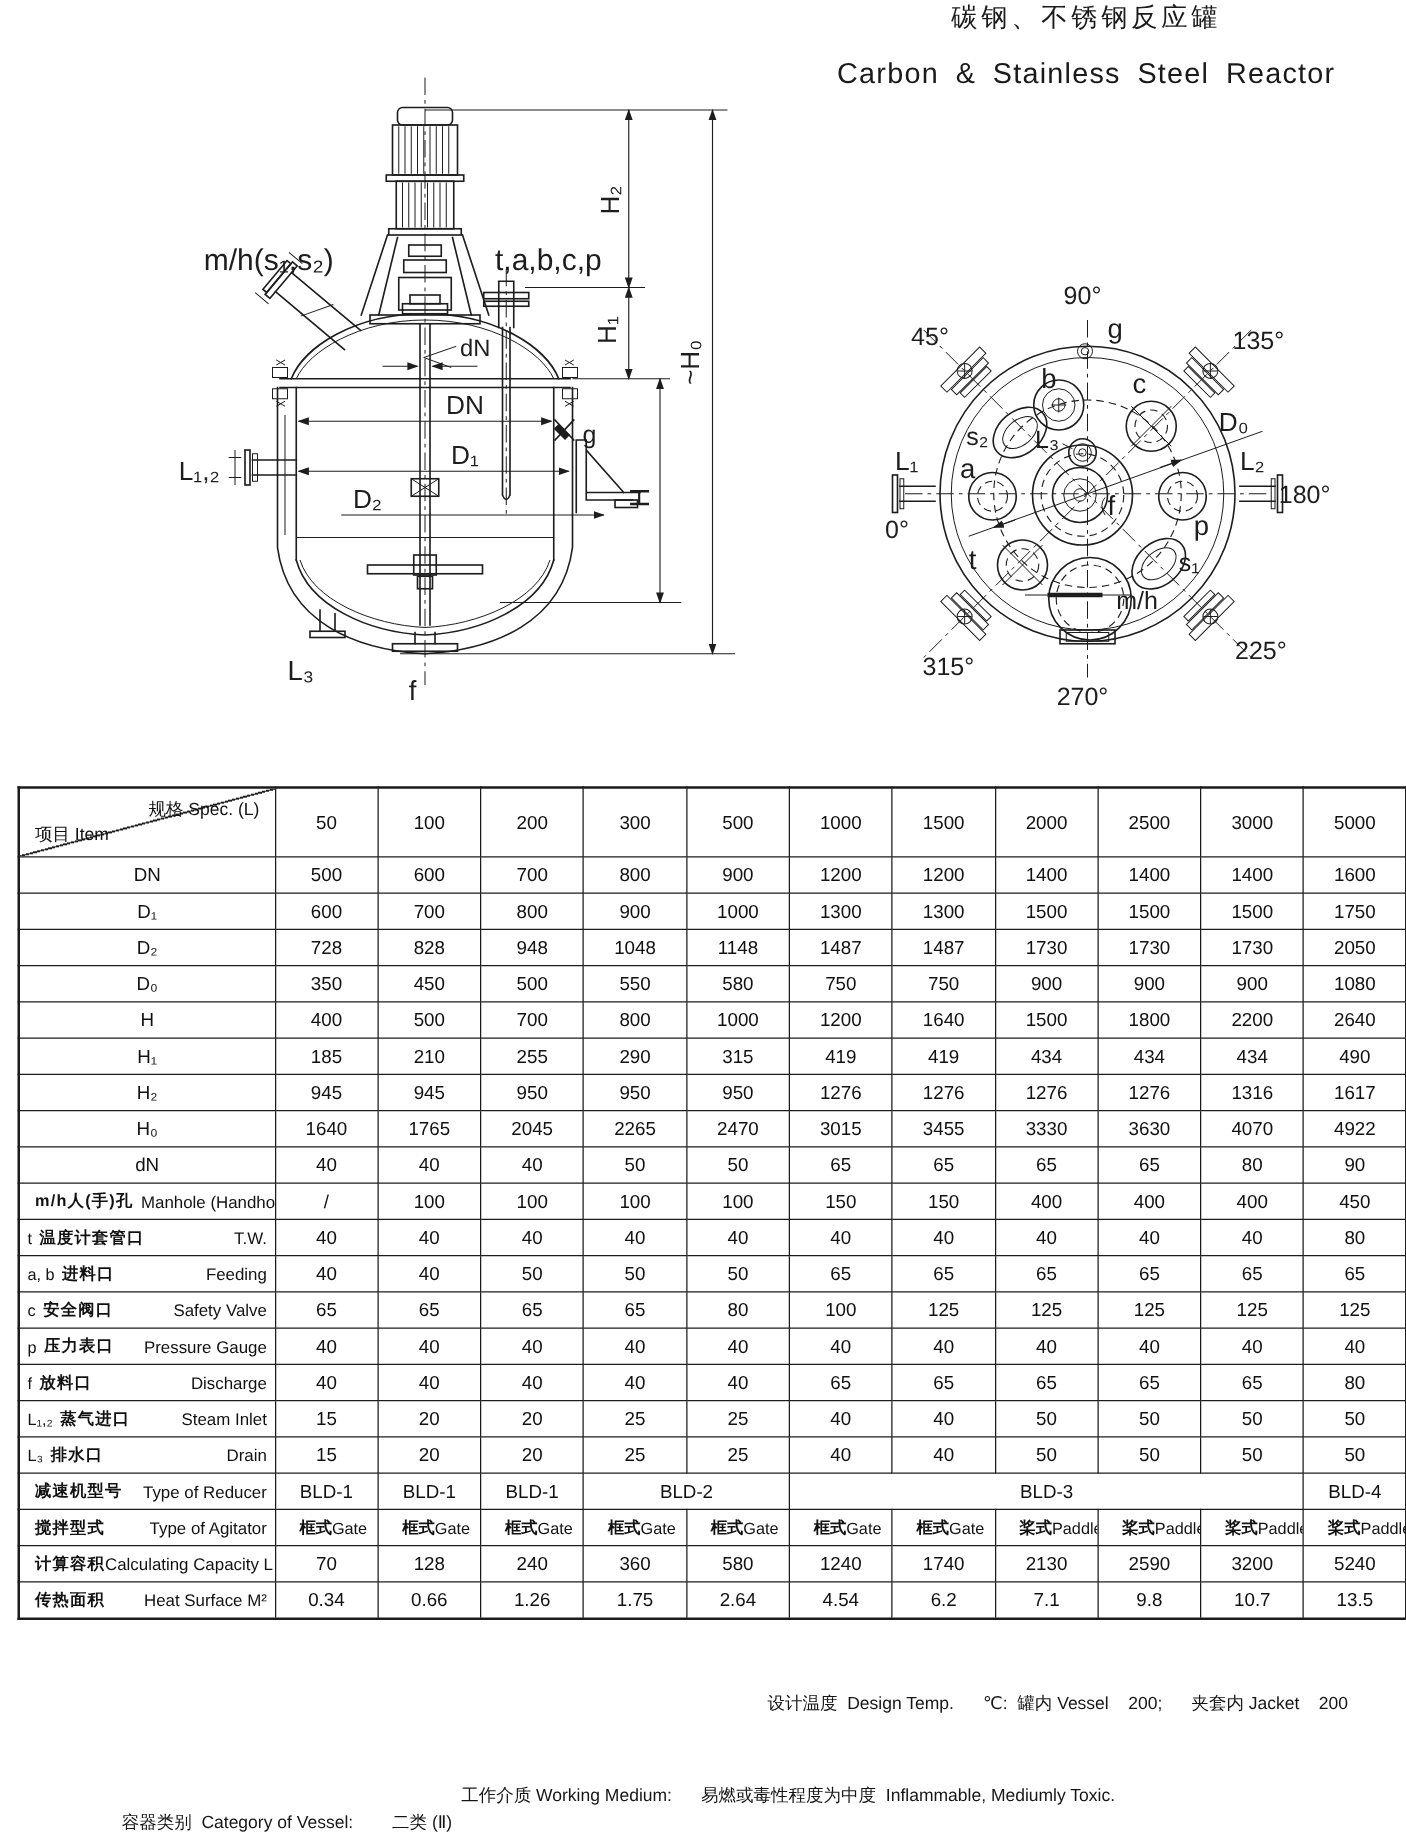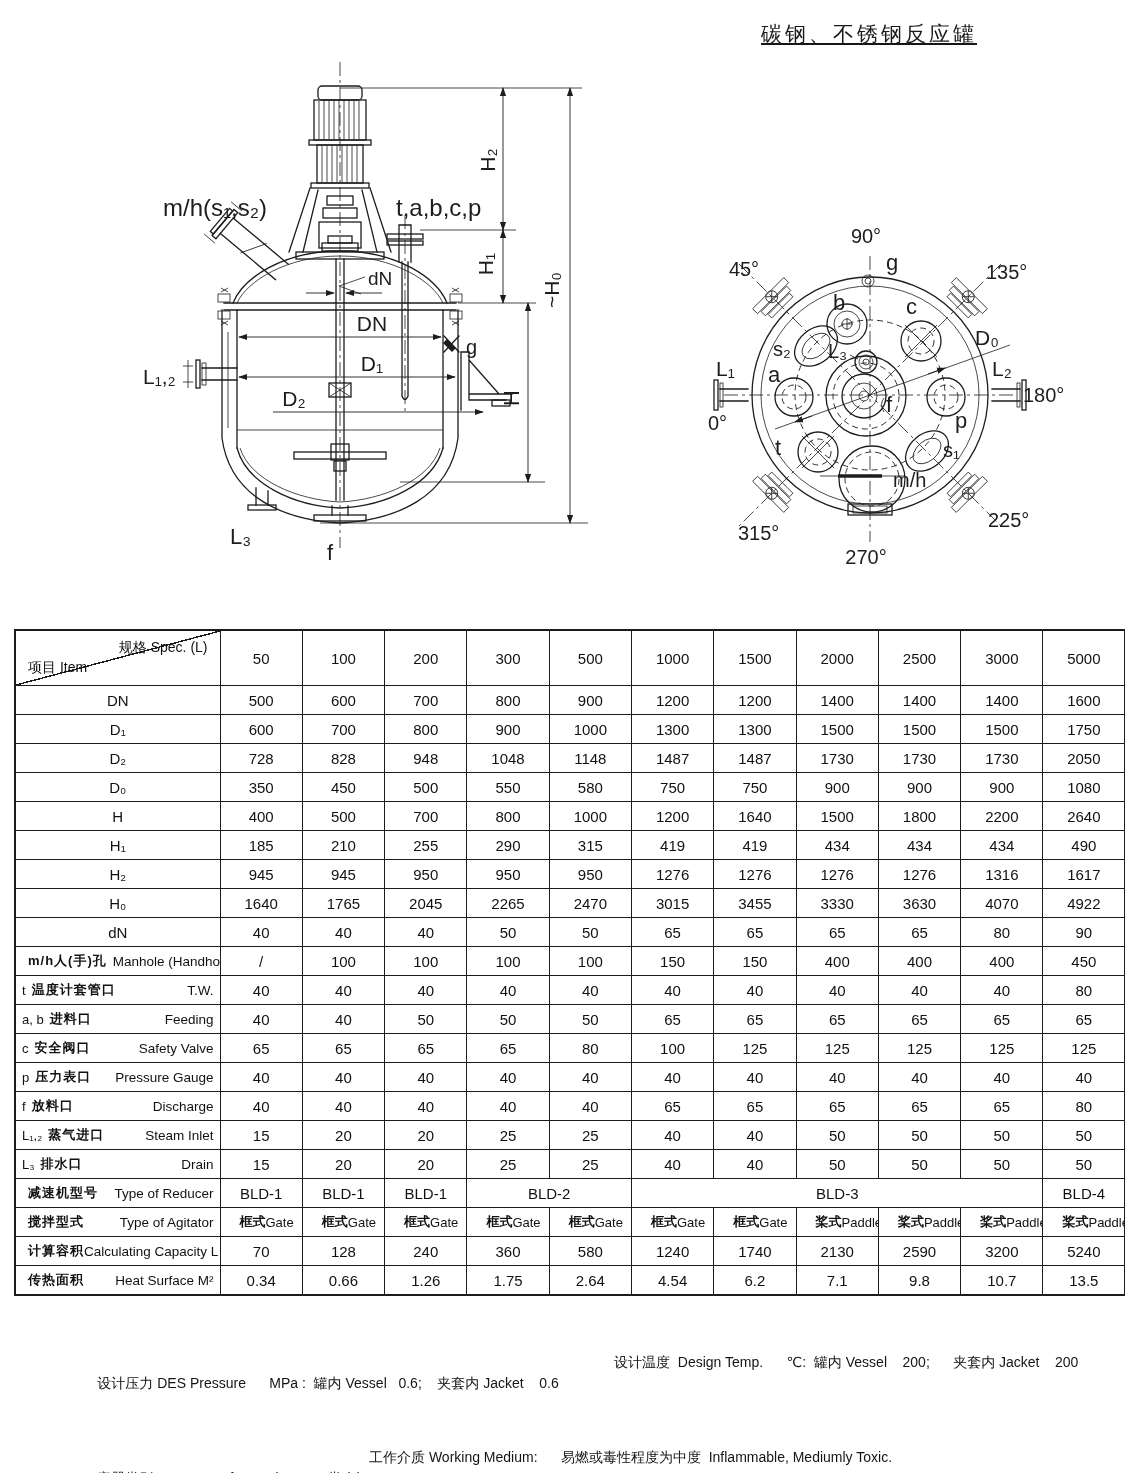--- a/index.html
+++ b/index.html
@@ -1,19 +1,19 @@
 <!DOCTYPE html>
 <html><head>
 <meta charset="utf-8">
 <style>
   html,body{margin:0;padding:0;background:#e8e8e8;}
   .page{position:relative;width:1125px;height:1473px;background:#ffffff;overflow:hidden;
         font-family:"Liberation Sans","DejaVu Sans",sans-serif;color:#161616;}
   
-  .title-wrap{position:absolute;left:618px;top:20px;width:502px;text-align:center;z-index:3;text-decoration:underline;}
+  .title-wrap{position:absolute;left:618px;top:0;width:502px;text-align:center;z-index:3;}
   .title-zh{font-size:21px;letter-spacing:3px;color:#1a1a1a;}
   .title-en{font-size:23px;letter-spacing:1px;margin-top:17px;color:#1a1a1a;word-spacing:6px;}
   
   svg.draw{position:absolute;left:0;top:0;z-index:1;}
   svg .ln{stroke:#1d1d1d;stroke-width:1.3;fill:none;stroke-linecap:square;}
   svg .tn{stroke:#1d1d1d;stroke-width:0.8;fill:none;}
   svg .cl{stroke:#1d1d1d;stroke-width:0.8;fill:none;stroke-dasharray:14 4 3 4;}
   svg .dsh{stroke:#1d1d1d;stroke-width:0.9;fill:none;stroke-dasharray:6 4;}
   svg .dim{stroke:#1d1d1d;stroke-width:0.9;fill:none;}
   svg text.dl{font-family:"Liberation Sans","DejaVu Sans",sans-serif;fill:#1d1d1d;}
@@ -43,20 +43,21 @@
   .f-right{position:absolute;left:540px;top:0;white-space:pre-wrap;}
   .f-mid{position:absolute;left:295px;top:0;white-space:pre-wrap;}
 </style>
 </head>
 <body>
 
 <div class="page">
 
   <div class="title-wrap">
     <div class="title-zh">碳钢、不锈钢反应罐</div>
+    <div class="title-en">Carbon &amp; Stainless Steel Reactor</div>
   </div>
 
   <svg class="draw" width="1125" height="632" viewBox="0 0 1125 632">
     <defs>
       <marker id="ar" viewBox="0 0 10 10" refX="9" refY="5" markerWidth="10" markerHeight="10" orient="auto-start-reverse">
         <path d="M0,1.5 L10,5 L0,8.5 z" fill="#1d1d1d"></path>
       </marker>
       <pattern id="hx" width="5" height="5" patternUnits="userSpaceOnUse" patternTransform="rotate(45)">
         <line x1="0" y1="0" x2="0" y2="5" stroke="#1d1d1d" stroke-width="1.6"></line>
       </pattern>
@@ -722,21 +723,20 @@
             <td>9.8</td>
             <td>10.7</td>
             <td>13.5</td>
           </tr>
         </tbody>
     </table>
   </div>
 
   <div class="footer">
     <div class="frow">
-      <span>设计压力 DES Pressure      MPa :  罐内 Vessel   0.6;    夹套内 Jacket    0.6</span>
       <span class="f-right">设计温度  Design Temp.      ℃:  罐内 Vessel    200;      夹套内 Jacket    200</span>
     </div>
     <div class="frow">
       <span>容器类别  Category of Vessel:        二类 (Ⅱ)</span>
       <span class="f-mid">工作介质 Working Medium:      易燃或毒性程度为中度  Inflammable, Mediumly Toxic.</span>
     </div>
 
   </div>
 
 </div>

